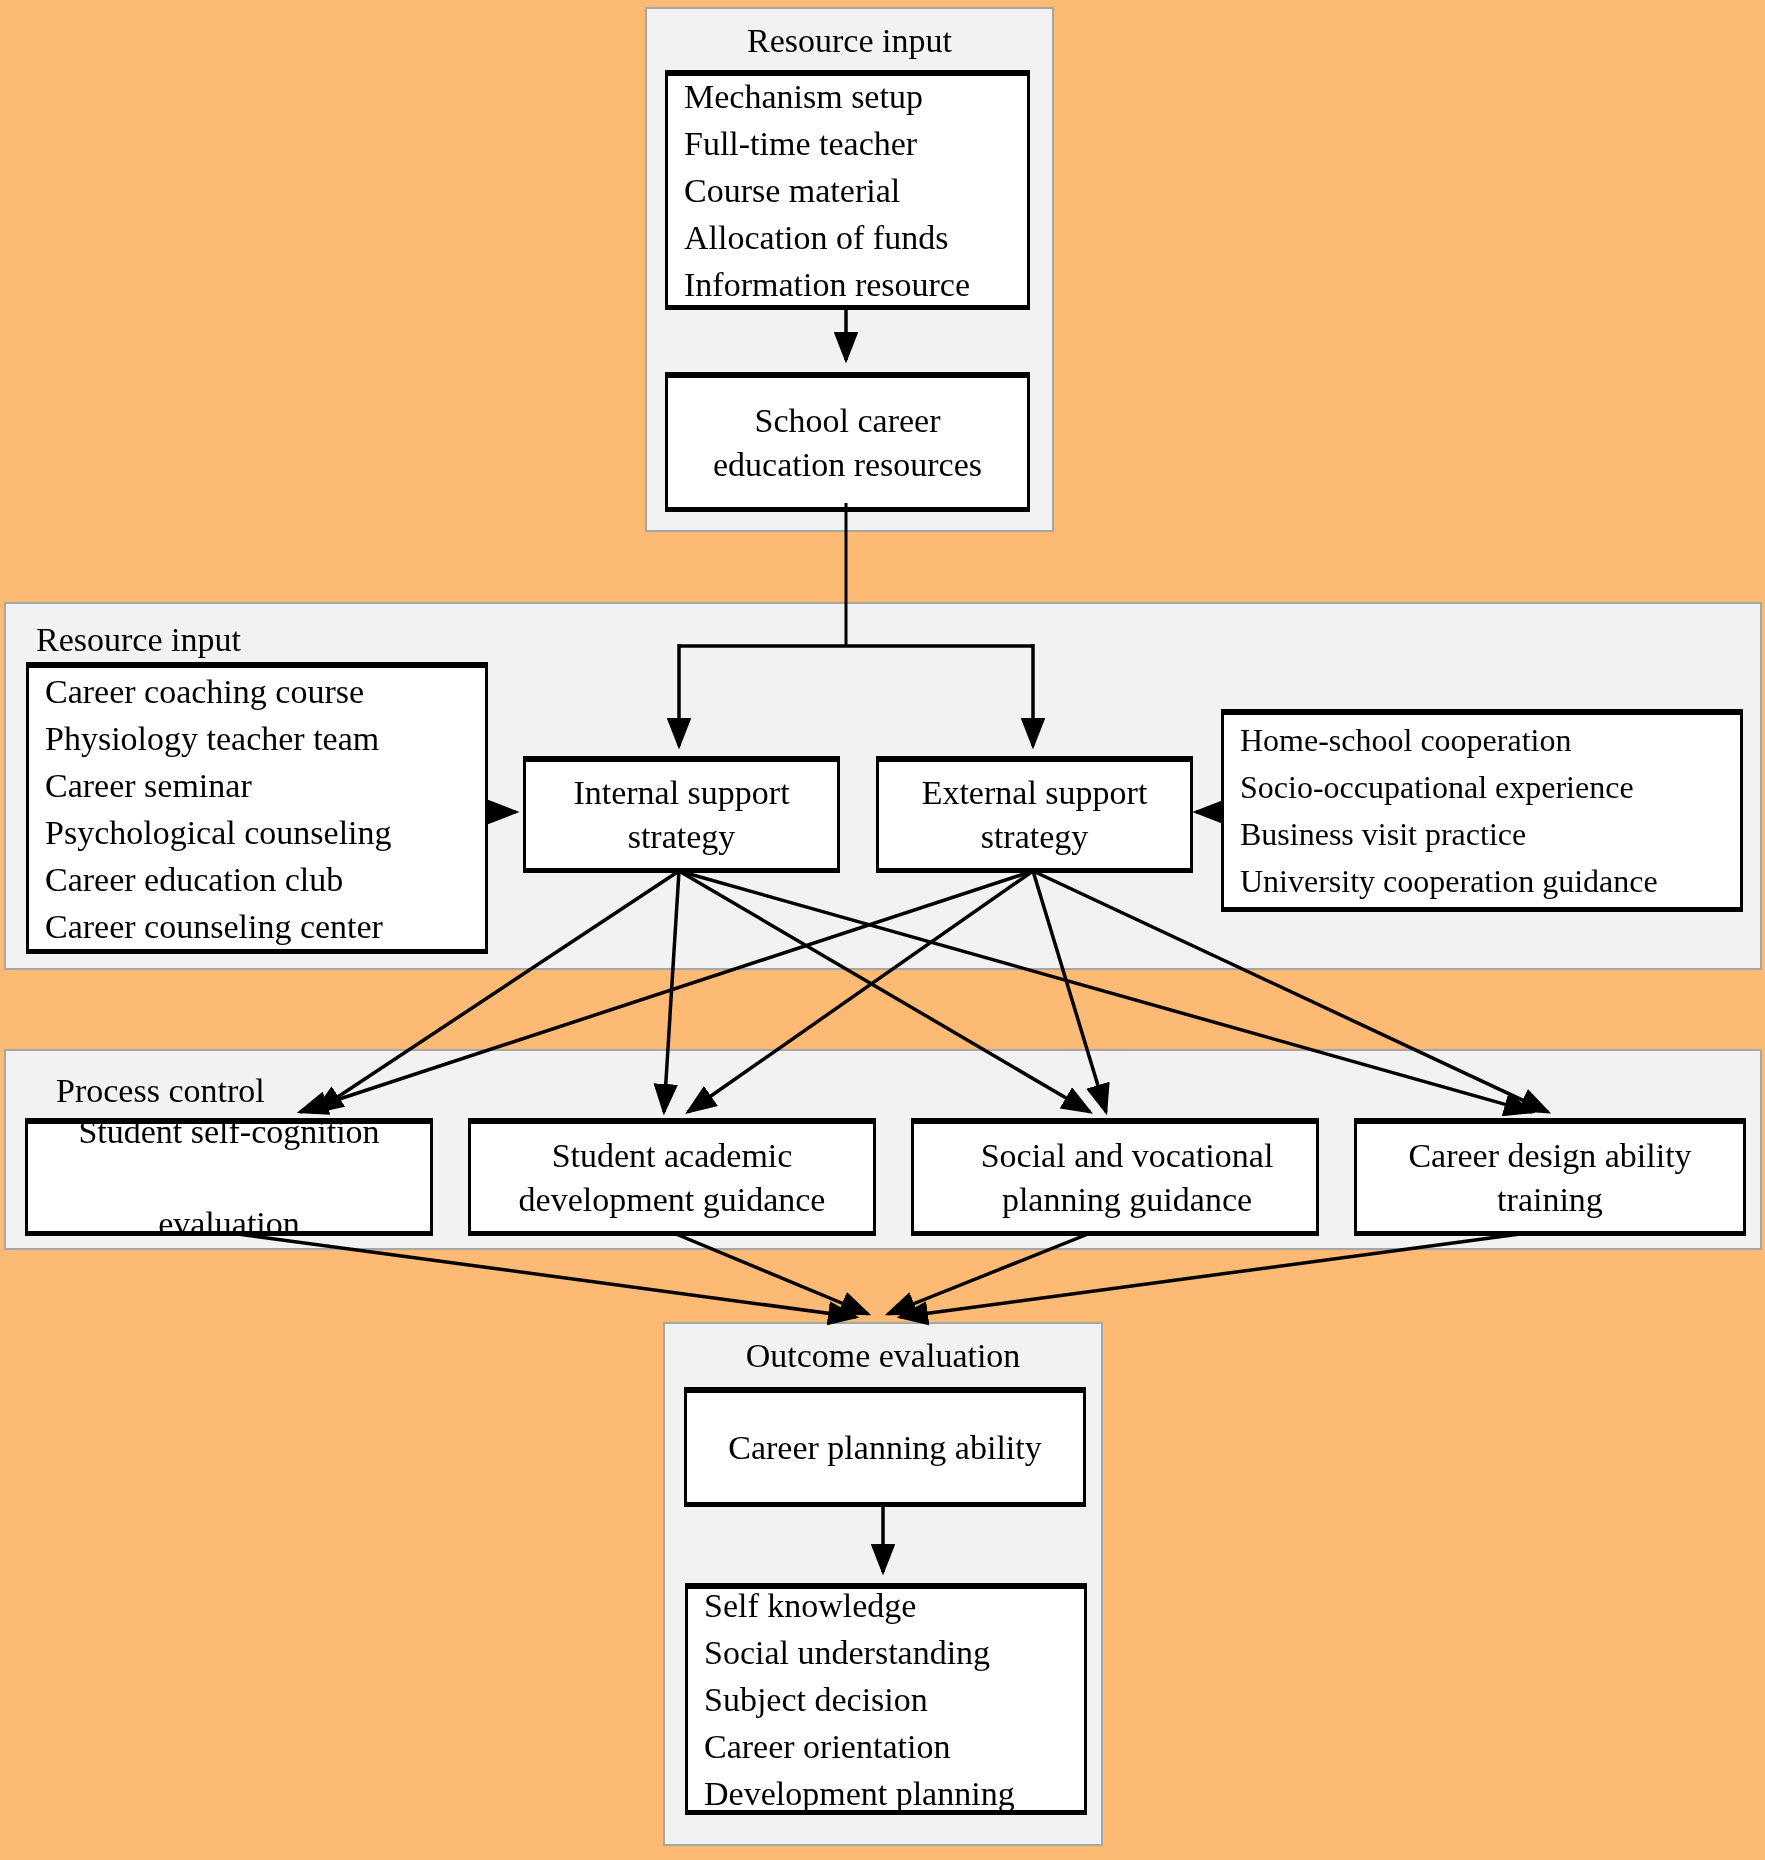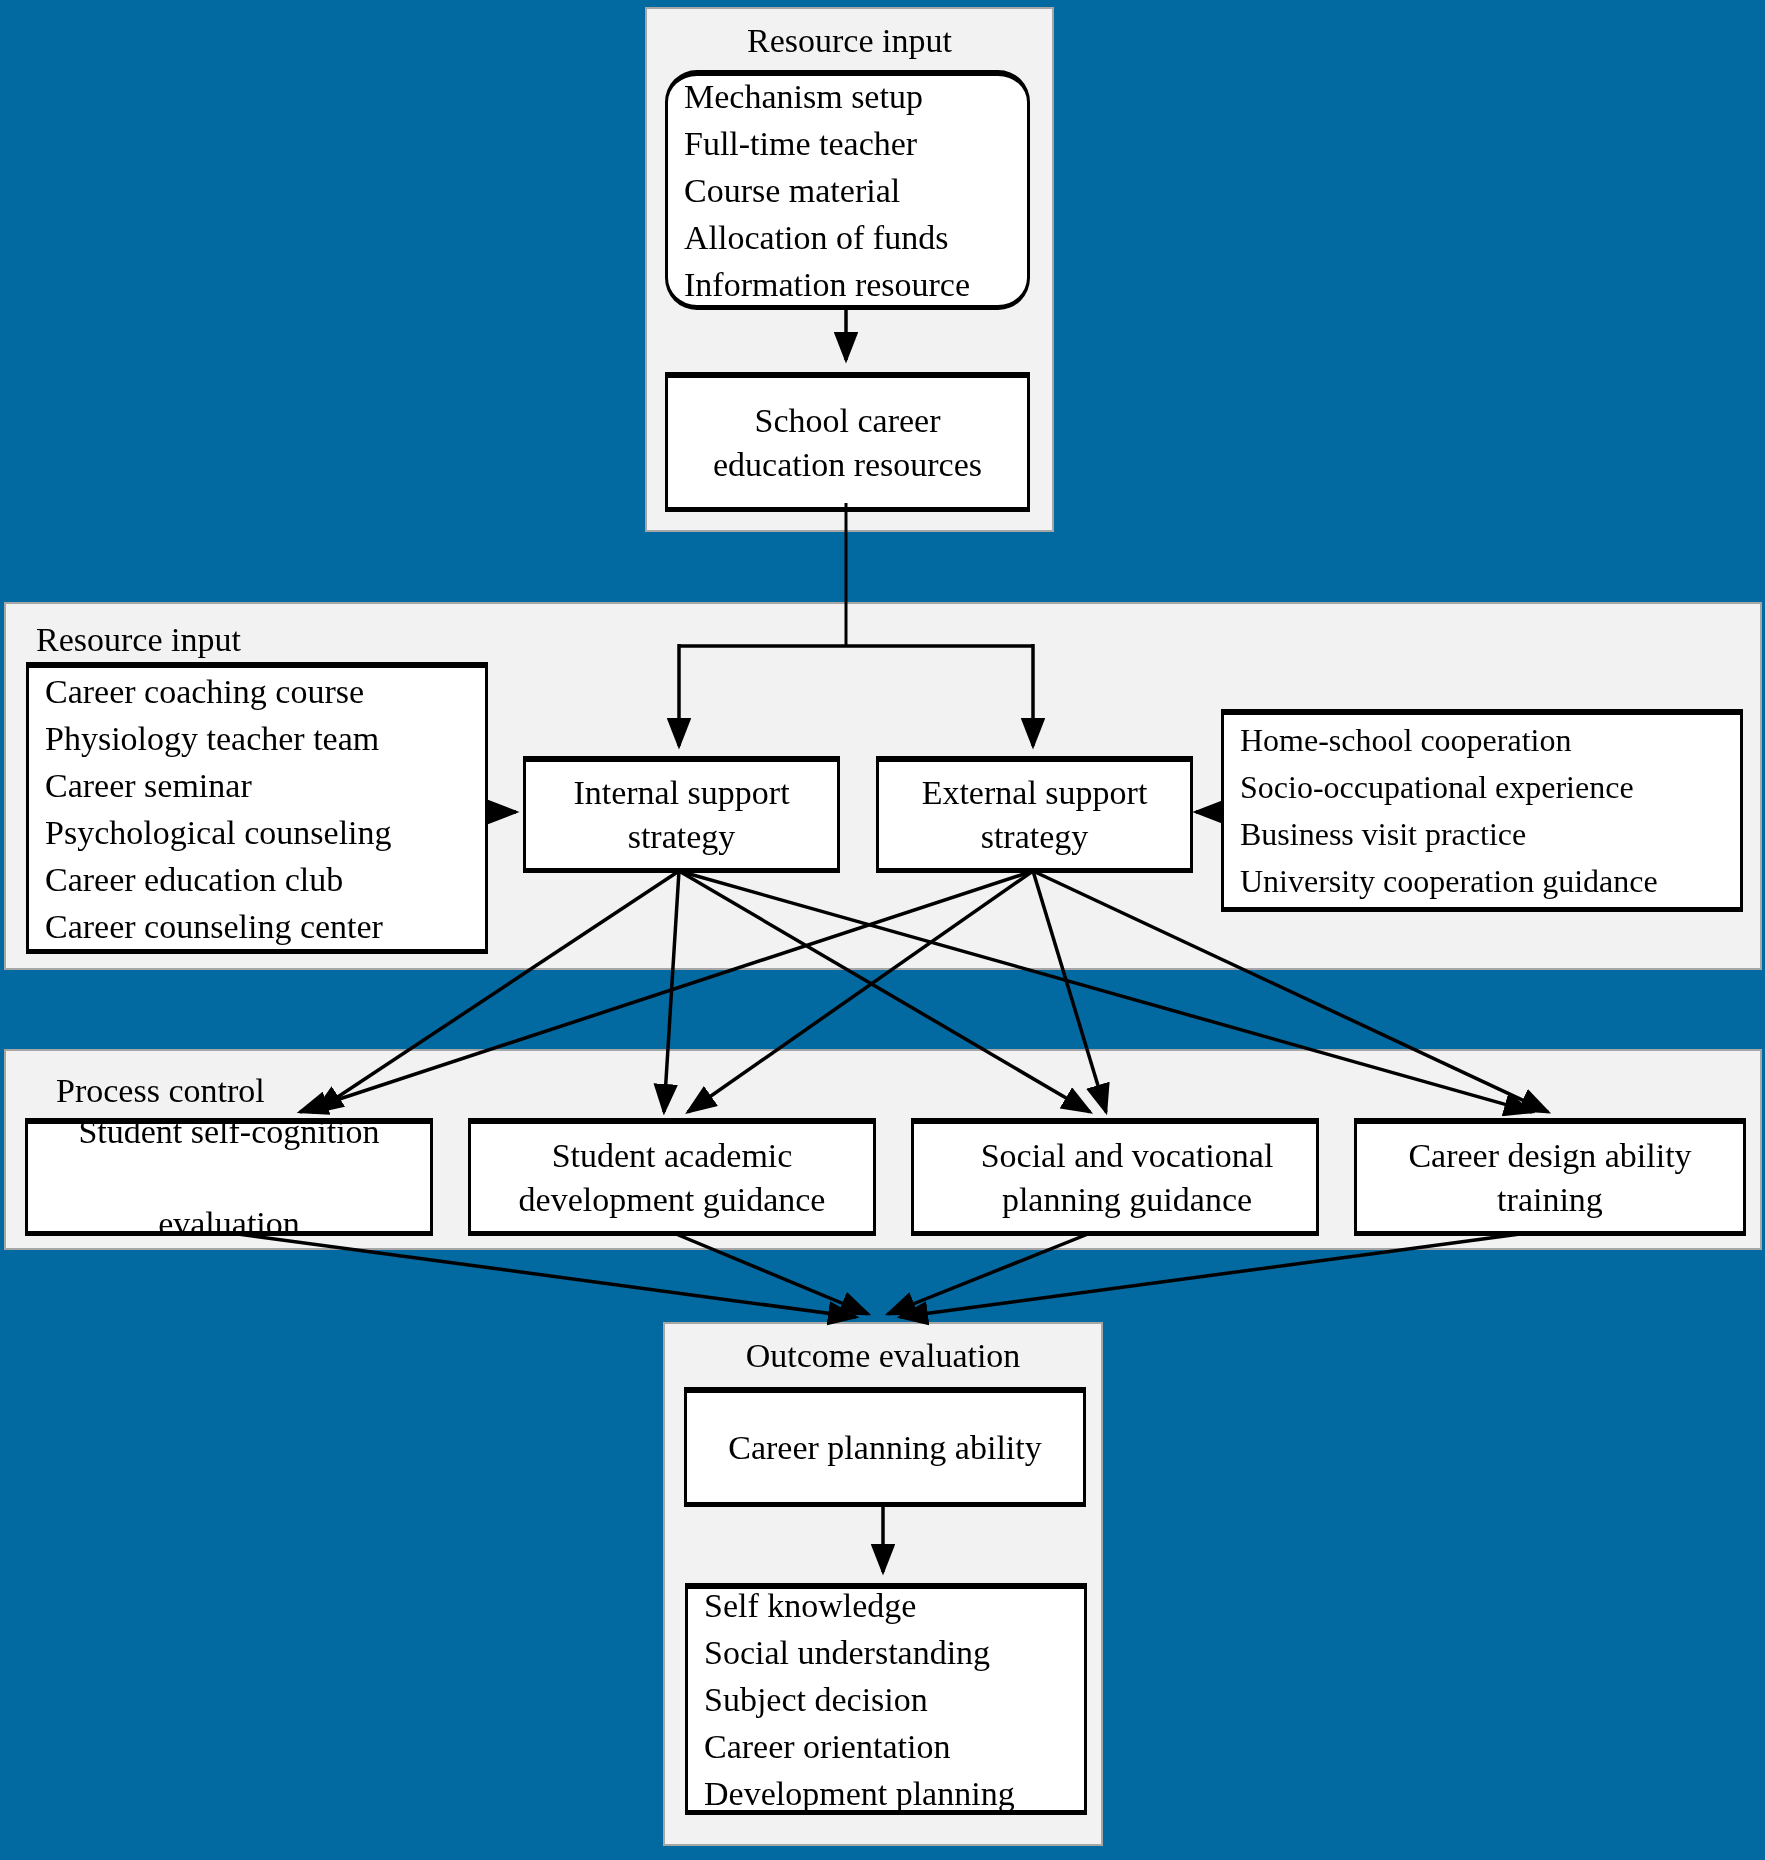--- a/index.html
+++ b/index.html
@@ -1,20 +1,20 @@
 <!DOCTYPE html>
 <html><head>
 <meta charset="utf-8">
 <style>
   html, body { margin: 0; padding: 0; background: #ffffff; }
   #canvas {
     position: relative;
     width: 1765px;
     height: 1860px;
-    background: #0369a1;
+    background: #fdba74;
     font-family: "Liberation Serif", "DejaVu Serif", serif;
     color: #000000;
   }
   .section {
     position: absolute;
     background: #f2f2f2;
     border: 2px solid #a6a6a6;
     box-sizing: border-box;
   }
   .section-title { font-size: 34px; line-height: 40px; white-space: nowrap; }
@@ -34,21 +34,21 @@
   .center-box .tl { line-height: 44px; white-space: nowrap; }
   #connectors { position: absolute; left: 0; top: 0; pointer-events: none; }
 </style>
 </head>
 <body>
 
 <div id="canvas">
 
   <div class="section" style="left:645px; top:7px; width:409px; height:525px;">
     <div class="section-title title-center">Resource input</div>
-    <div class="wbox list-box" style="left:18px; top:61px; width:365px; height:240px;border-radius:32px;">
+    <div class="wbox list-box" style="left:18px; top:61px; width:365px; height:240px;">
       <div class="tl">Mechanism setup</div>
       <div class="tl">Full-time teacher</div>
       <div class="tl">Course material</div>
       <div class="tl">Allocation of funds</div>
       <div class="tl">Information resource</div>
     </div>
     <div class="wbox center-box" style="left:18px; top:363px; width:365px; height:140px;">
       <div class="tl">School career</div>
       <div class="tl">education resources</div>
     </div>

